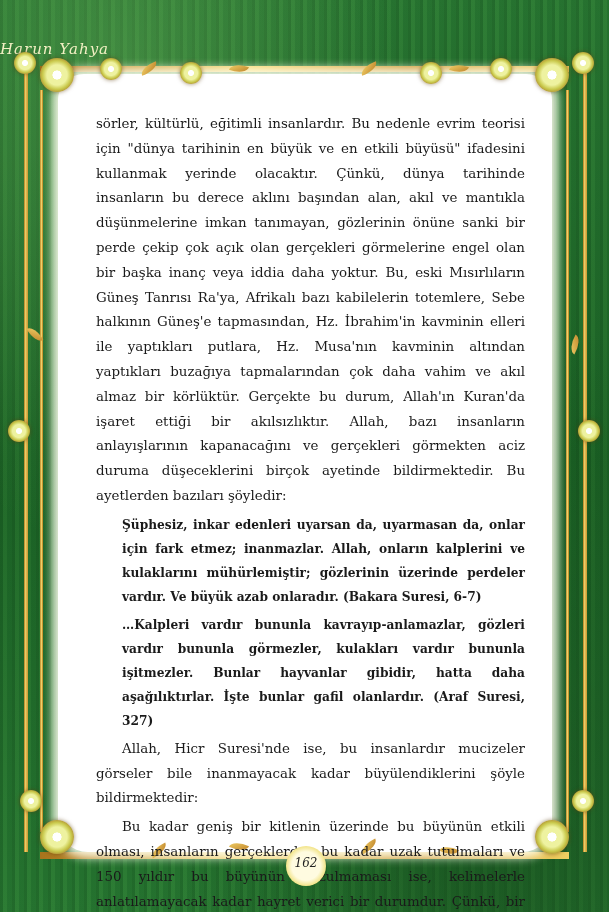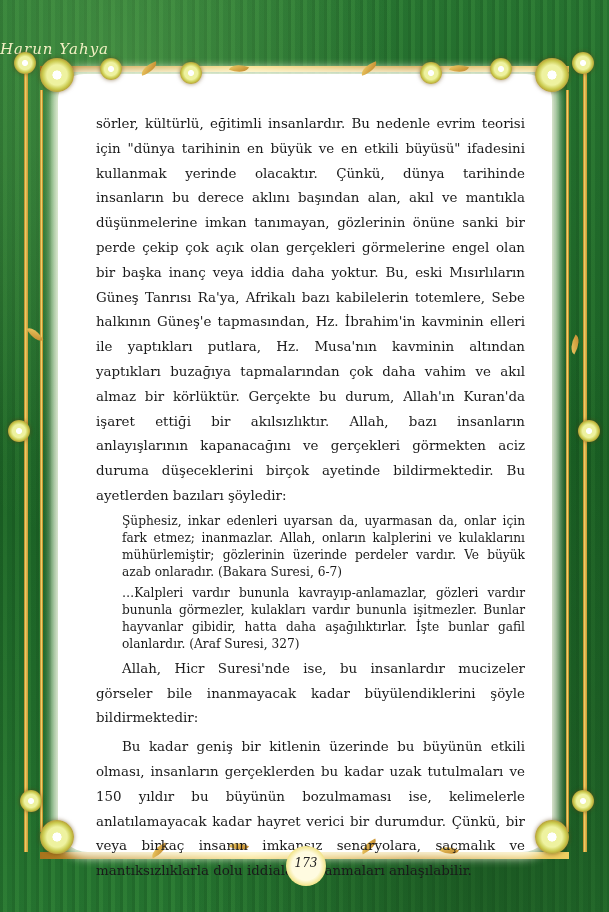--- a/index.html
+++ b/index.html
@@ -46,21 +46,21 @@
     box-shadow: 0 0 4px rgba(90,60,10,0.6);
   }
   .flower.sm { width: 22px; height: 22px; }
   .content {
     position: absolute; left: 92px; top: 108px; width: 437px;
     color: #1a1a1a; font-size: 13.4px; line-height: 24.8px;
     text-align: justify;
   }
   .content p { margin: 4px; }
   .content p.indent { text-indent: 26px; }
-  .quote { font-weight: normal; font-size: 12.2px; line-height: 17px; padding-left: 26px; margin: 2px 0 0 0; }
+  .quote { font-weight: bold; font-size: 12.2px; line-height: 24px; padding-left: 26px; margin: 2px 0 0 0; }
   .page-number-badge {
     position: absolute; left: 286px; top: 846px; width: 40px; height: 40px;
     border-radius: 50%;
     background: radial-gradient(circle, #fffbe0 0 50%, #f2e48a 70%, #d0a83a 100%);
   }
   .page-number {
     position: absolute; left: 286px; top: 856px; width: 40px; text-align: center;
     font-style: italic; font-size: 12px; color: #222;
   }
 </style>
@@ -108,13 +108,13 @@
 
 <div class="content">
   <p>sörler, kültürlü, eğitimli insanlardır. Bu nedenle evrim teorisi için "dünya tarihinin en büyük ve en etkili büyüsü" ifadesini kullanmak yerinde olacaktır. Çünkü, dünya tarihinde insanların bu derece aklını başından alan, akıl ve mantıkla düşünmelerine imkan tanımayan, gözlerinin önüne sanki bir perde çekip çok açık olan gerçekleri görmelerine engel olan bir başka inanç veya iddia daha yoktur. Bu, eski Mısırlıların Güneş Tanrısı Ra'ya, Afrikalı bazı kabilelerin totemlere, Sebe halkının Güneş'e tapmasından, Hz. İbrahim'in kavminin elleri ile yaptıkları putlara, Hz. Musa'nın kavminin altından yaptıkları buzağıya tapmalarından çok daha vahim ve akıl almaz bir körlüktür. Gerçekte bu durum, Allah'ın Kuran'da işaret ettiği bir akılsızlıktır. Allah, bazı insanların anlayışlarının kapanacağını ve gerçekleri görmekten aciz duruma düşeceklerini birçok ayetinde bildirmektedir. Bu ayetlerden bazıları şöyledir:</p>
   <p class="quote">Şüphesiz, inkar edenleri uyarsan da, uyarmasan da, onlar için fark etmez; inanmazlar. Allah, onların kalplerini ve kulaklarını mühürlemiştir; gözlerinin üzerinde perdeler vardır. Ve büyük azab onlaradır. (Bakara Suresi, 6-7)</p>
   <p class="quote">…Kalpleri vardır bununla kavrayıp-anlamazlar, gözleri vardır bununla görmezler, kulakları vardır bununla işitmezler. Bunlar hayvanlar gibidir, hatta daha aşağılıktırlar. İşte bunlar gafil olanlardır. (Araf Suresi, 327)</p>
   <p class="indent">Allah, Hicr Suresi'nde ise, bu insanlardır mucizeler görseler bile inanmayacak kadar büyülendiklerini şöyle bildirmektedir:</p>
   <p class="indent">Bu kadar geniş bir kitlenin üzerinde bu büyünün etkili olması, insanların gerçeklerden bu kadar uzak tutulmaları ve 150 yıldır bu büyünün bozulmaması ise, kelimelerle anlatılamayacak kadar hayret verici bir durumdur. Çünkü, bir veya birkaç insanın imkansız senaryolara, saçmalık ve mantıksızlıklarla dolu iddialara inanmaları anlaşılabilir.</p>
 </div>
 
 <div class="page-number-badge"></div>
-<div class="page-number">173</div>
+<div class="page-number">162</div>
 
 </body></html>

